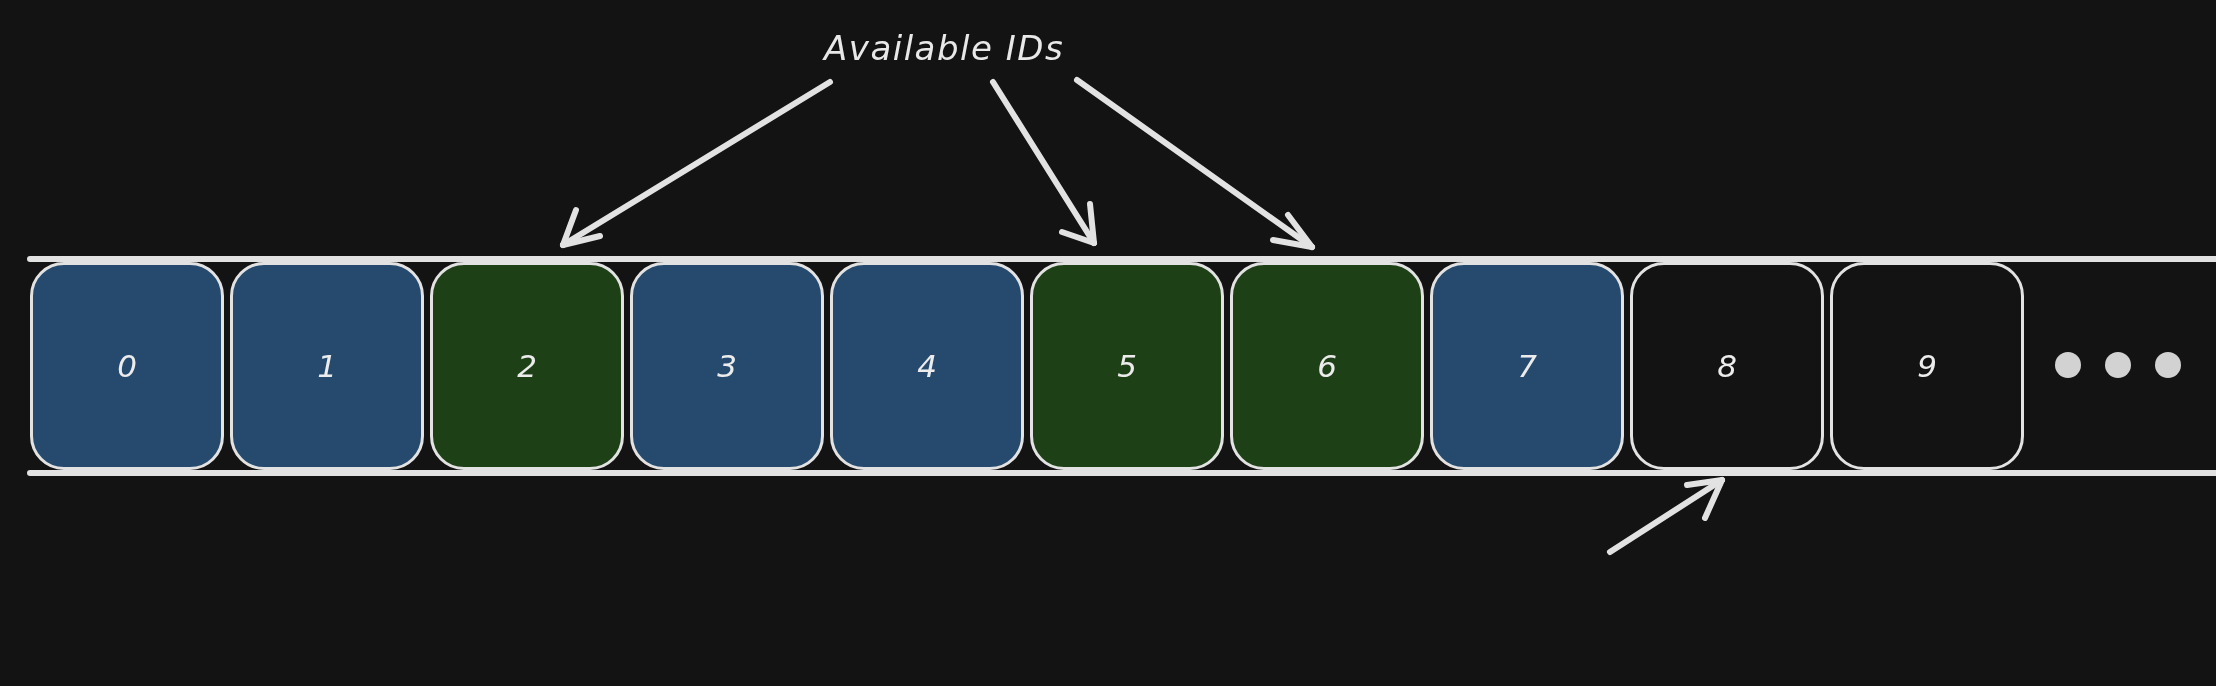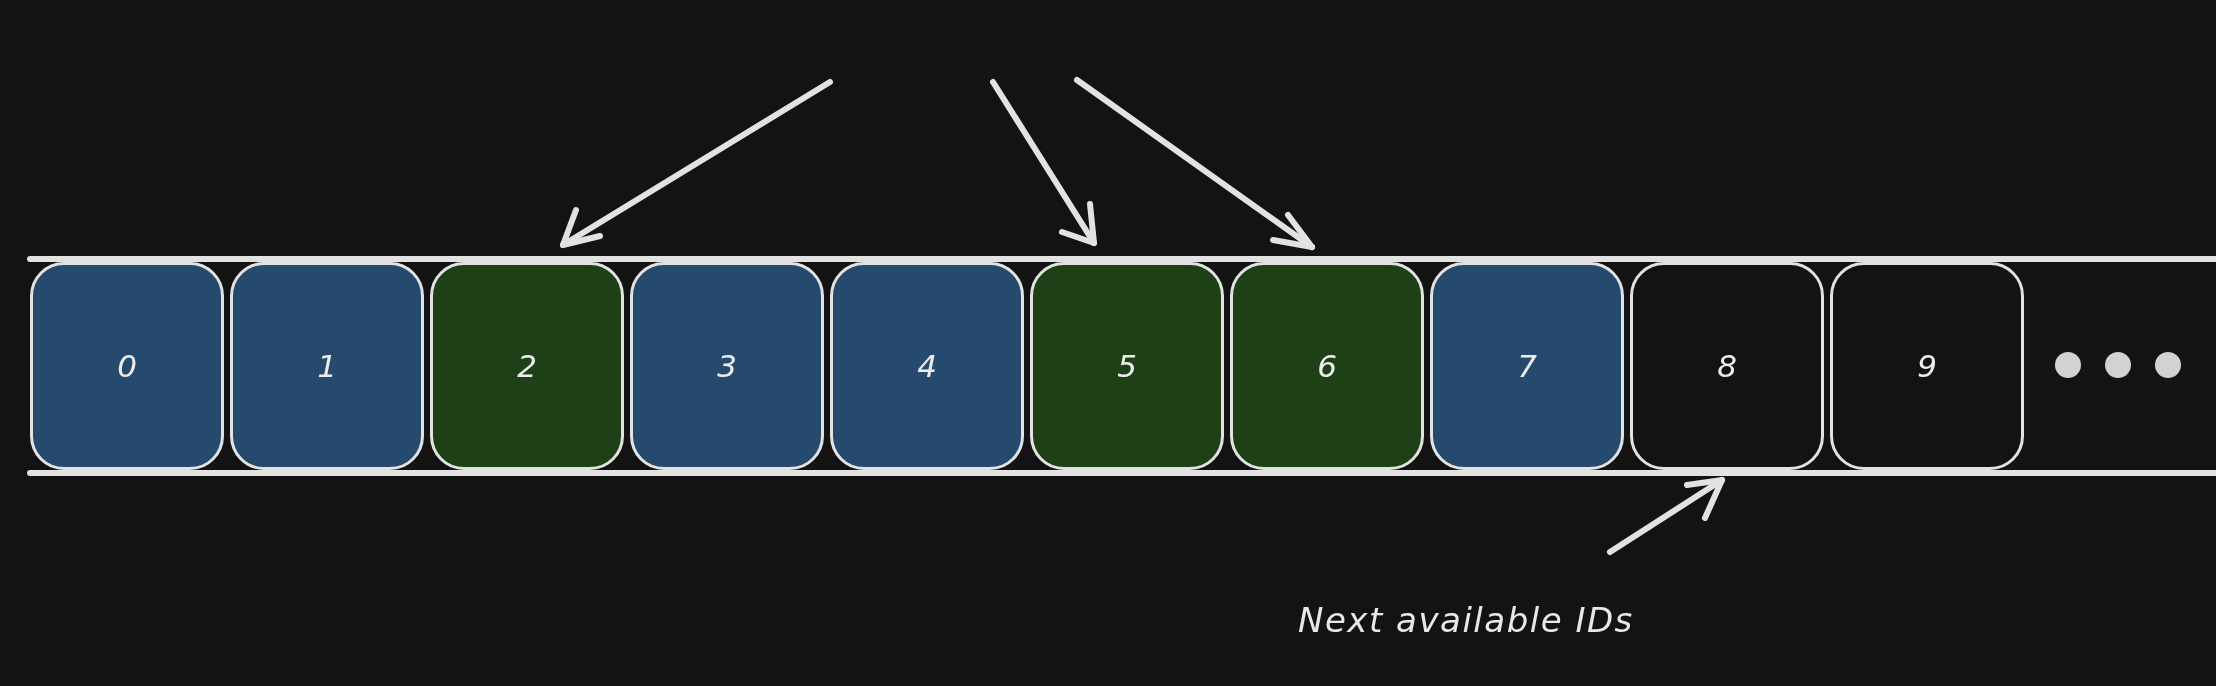--- a/index.html
+++ b/index.html
@@ -98,22 +98,22 @@
     height: 26px;
     border-radius: 50%;
     background: #d2d2d2;
   }
 </style>
 </head>
 <body>
 
 <div id="stage">
 
+  <div class="annotation" id="label-available">Available IDs</div>
 
-  <div class="annotation" id="label-next">Next available IDs</div>
 
   <svg id="overlay" viewBox="0 0 2216 686">
     <g stroke="#e2e2e2" stroke-width="6" stroke-linecap="round" stroke-linejoin="round" fill="none">
 
       <line x1="30" y1="259" x2="2216" y2="259"></line>
 
       <line x1="30" y1="473" x2="2216" y2="473"></line>
 
       <g>
         <path d="M 830 82 L 563 245"></path>

